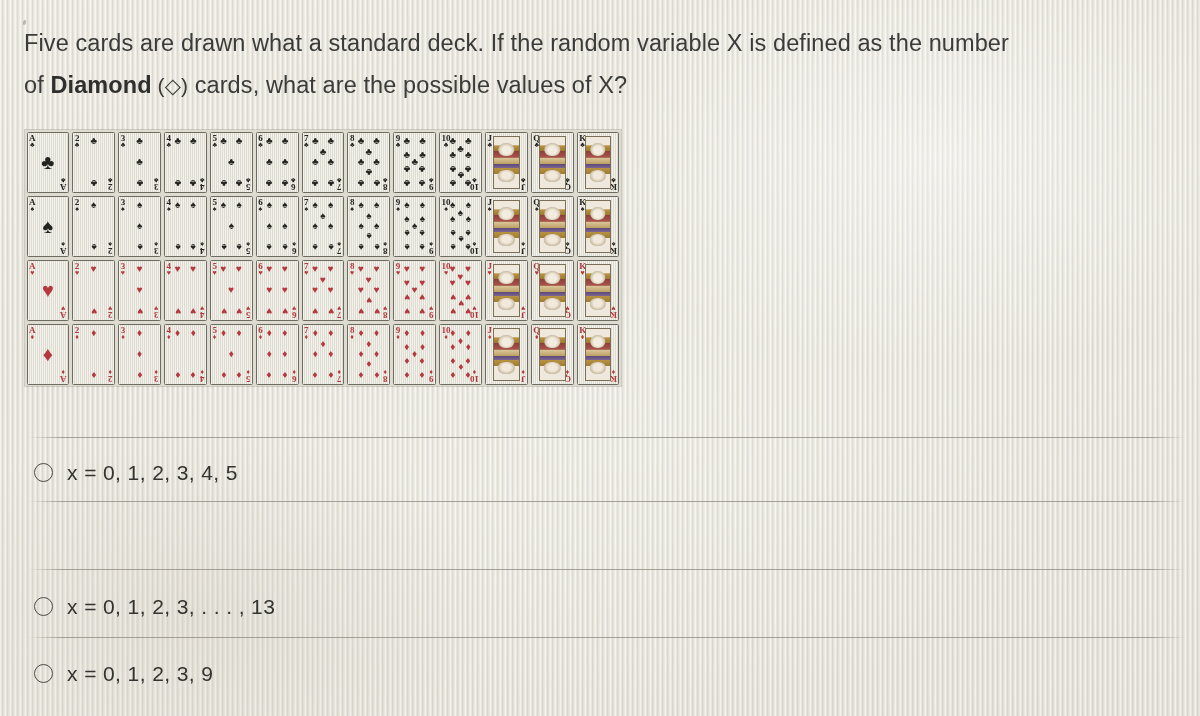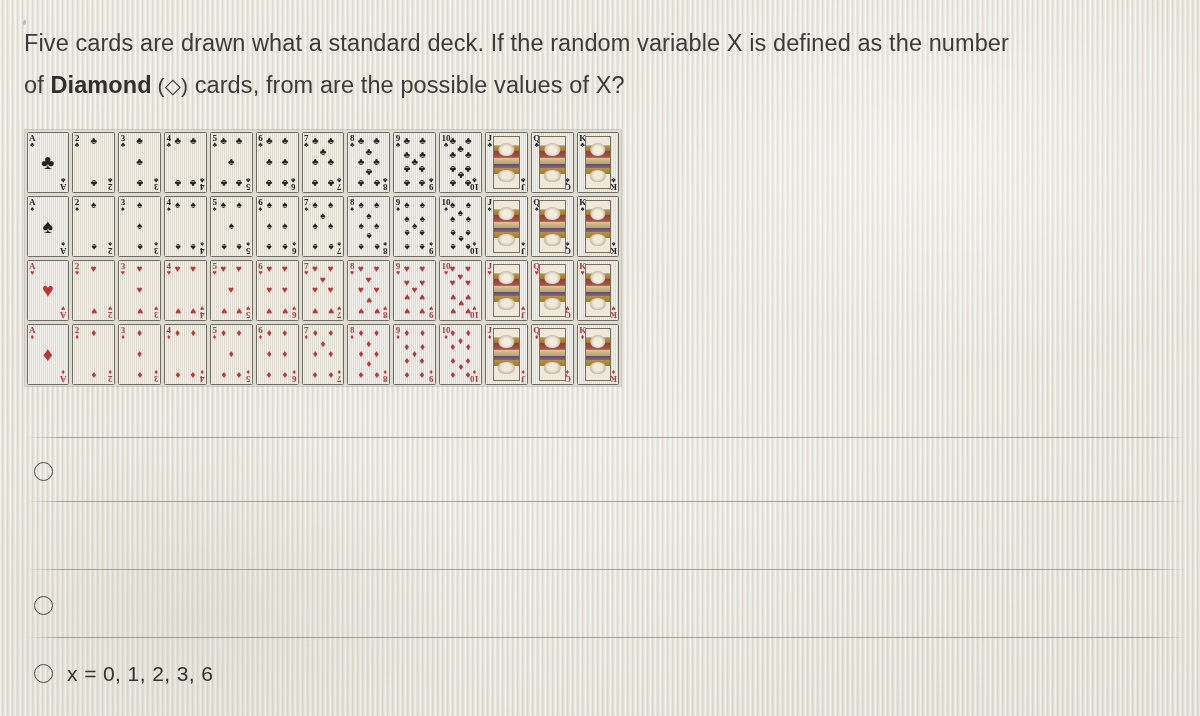--- a/index.html
+++ b/index.html
@@ -214,21 +214,21 @@
 </head>
 <body>
 
 <div id="page"></div>
 
 <div class="layer">
 
   <div class="speck" style="left:23px; top:20px;"></div>
 
   <div id="prompt"><span>Five cards are drawn what a standard deck. If the random variable X is defined as the number</span>
-<span>of </span><span class="b">Diamond</span><span class="dia"> (◇)</span><span> cards, from are the possible values of X?</span></div>
+<span>of </span><span class="b">Diamond</span><span class="dia"> (◇)</span><span> cards, what are the possible values of X?</span></div>
 
   <div id="deck">
       <div class="deck-row">
         <div class="card">
           <div class="card-inner black">
             <span class="idx tl">
               <span class="rk">A</span>
               <span class="st">♣</span>
             </span>
             <span class="idx br">
@@ -1170,25 +1170,27 @@
       </div>
     </div>
 
   <div class="sep" style="left:28px; width:1158px; top:437px;"></div>
   <div class="sep" style="left:28px; width:1158px; top:501px;"></div>
   <div class="sep" style="left:28px; width:1158px; top:569px;"></div>
   <div class="sep" style="left:28px; width:1158px; top:637px;"></div>
 
   <div class="option" id="option-a" style="top:462px;">
     <span class="radio"></span>
+    <span class="opt-label">x = 0, 1, 2, 3, 4, 5</span>
   </div>
 
 
   <div class="option" id="option-c" style="top:596px;">
     <span class="radio"></span>
+    <span class="opt-label">x = 0, 1, 2, 3, . . . , 13</span>
   </div>
 
   <div class="option" id="option-d" style="top:663px;">
     <span class="radio"></span>
-    <span class="opt-label">x = 0, 1, 2, 3, 6</span>
+    <span class="opt-label">x = 0, 1, 2, 3, 9</span>
   </div>
 
 </div>
 
 </body></html>

